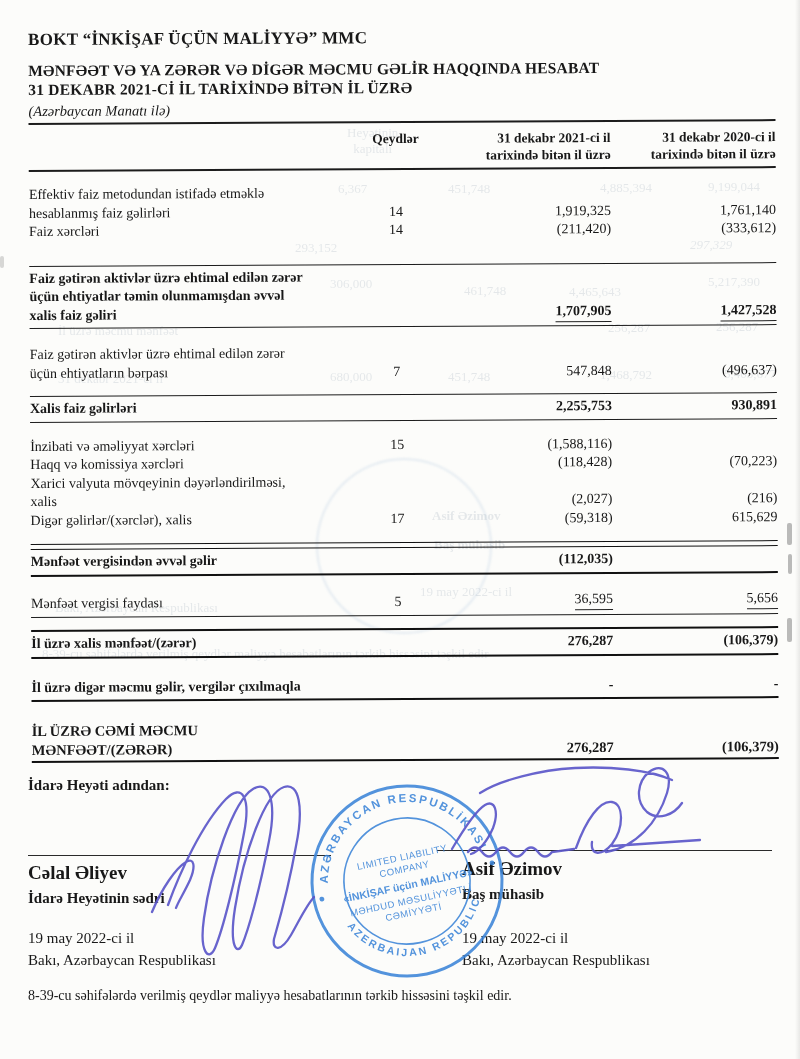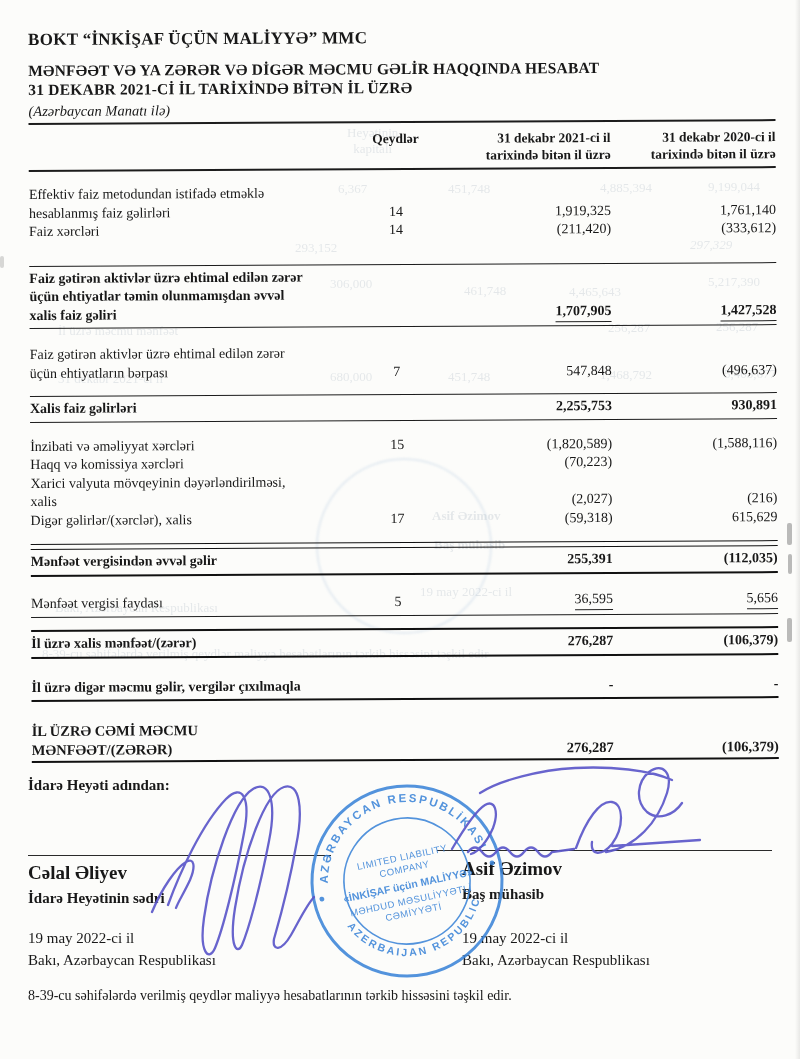--- a/index.html
+++ b/index.html
@@ -153,26 +153,26 @@
       <div class="c-note"></div>
       <div class="c-v">2,255,753</div>
       <div class="c-v2">930,891</div>
     </div>
     <div class="rule"></div>
 
     <div class="sp15"></div>
     <div class="row">
       <div class="c-label">İnzibati və əməliyyat xərcləri</div>
       <div class="c-note">15</div>
-      <div class="c-v">(1,820,589)</div>
       <div class="c-v2">(1,588,116)</div>
     </div>
     <div class="row">
       <div class="c-label">Haqq və komissiya xərcləri</div>
       <div class="c-note"></div>
+      <div class="c-v">(118,428)</div>
       <div class="c-v2">(70,223)</div>
     </div>
     <div class="row">
       <div class="c-label">Xarici valyuta mövqeyinin dəyərləndirilməsi,
 xalis</div>
       <div class="c-note"></div>
       <div class="c-v">(2,027)</div>
       <div class="c-v2">(216)</div>
     </div>
     <div class="row">
@@ -180,21 +180,20 @@
       <div class="c-note">17</div>
       <div class="c-v">(59,318)</div>
       <div class="c-v2">615,629</div>
     </div>
 
     <div class="sp14"></div>
     <div class="double-rule"></div>
     <div class="row bold padrow">
       <div class="c-label">Mənfəət vergisindən əvvəl gəlir</div>
       <div class="c-note"></div>
-      <div class="c-v">255,391</div>
       <div class="c-v2">(112,035)</div>
     </div>
     <div class="rule2"></div>
 
     <div class="sp16"></div>
     <div class="row" style="padding-bottom:4px">
       <div class="c-label">Mənfəət vergisi faydası</div>
       <div class="c-note">5</div>
       <div class="c-v u"><span>36,595</span></div>
       <div class="c-v2 u"><span>5,656</span></div>

